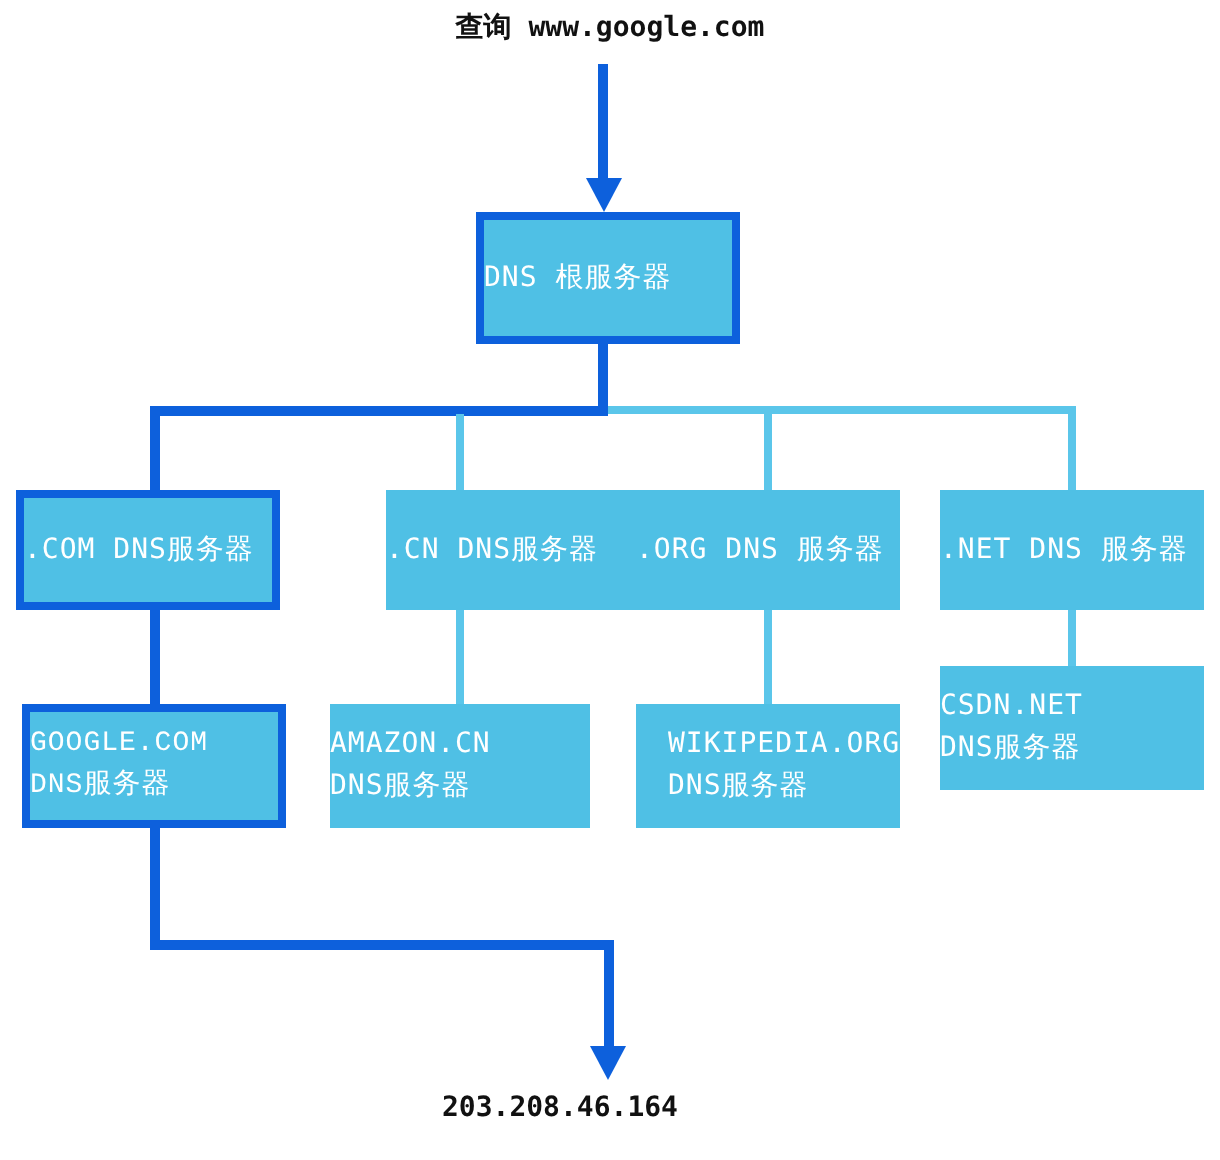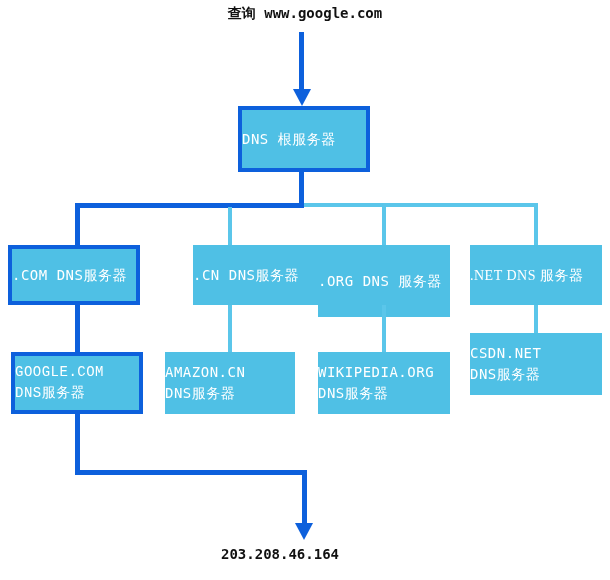--- a/index.html
+++ b/index.html
@@ -78,41 +78,41 @@
   <div class="line light" style="left:228px; top:207px; width:4px; height:38px;"></div>
   <div class="line light" style="left:382px; top:207px; width:4px; height:38px;"></div>
   <div class="line light" style="left:534px; top:203px; width:4px; height:42px;"></div>
 
   <div class="node highlight" style="left:8px; top:245px; width:132px; height:60px;">
     <span>.COM DNS服务器</span>
   </div>
   <div class="node" style="left:165px; top:245px; width:130px; height:60px;margin-left:28px;">
     <span>.CN DNS服务器</span>
   </div>
-  <div class="node" style="left:318px; top:245px; width:132px; height:72px;">
+  <div class="node" style="left:318px; top:245px; width:132px; height:60px;">
     <span>.ORG DNS 服务器</span>
   </div>
-  <div class="node" style="left:470px; top:245px; width:132px; height:60px;font-family:Liberation Serif, serif;">
+  <div class="node" style="left:470px; top:245px; width:132px; height:60px;">
     <span>.NET DNS 服务器</span>
   </div>
 
   <div class="line dark" style="left:75px;  top:305px; width:5px; height:47px;"></div>
   <div class="line light" style="left:228px; top:305px; width:4px; height:47px;"></div>
   <div class="line light" style="left:382px; top:305px; width:4px; height:47px;"></div>
   <div class="line light" style="left:534px; top:305px; width:4px; height:47px;"></div>
 
   <div class="node highlight" style="left:11px; top:352px; width:132px; height:62px;font-family:Liberation Mono, monospace;">
     <span>GOOGLE.COM</span>
     <span>DNS服务器</span>
   </div>
   <div class="node" style="left:165px; top:352px; width:130px; height:62px;">
     <span>AMAZON.CN</span>
     <span>DNS服务器</span>
   </div>
-  <div class="node" style="left:318px; top:352px; width:132px; height:62px;">
+  <div class="node" style="left:318px; top:352px; width:132px; height:62px;padding-left:16px;">
     <span>WIKIPEDIA.ORG</span>
     <span>DNS服务器</span>
   </div>
   <div class="node" style="left:470px; top:333px; width:132px; height:62px;">
     <span>CSDN.NET</span>
     <span>DNS服务器</span>
   </div>
 
   <div class="line dark" style="left:75px; top:414px; width:5px; height:61px;"></div>
   <div class="line dark" style="left:75px; top:470px; width:232px; height:5px;"></div>

